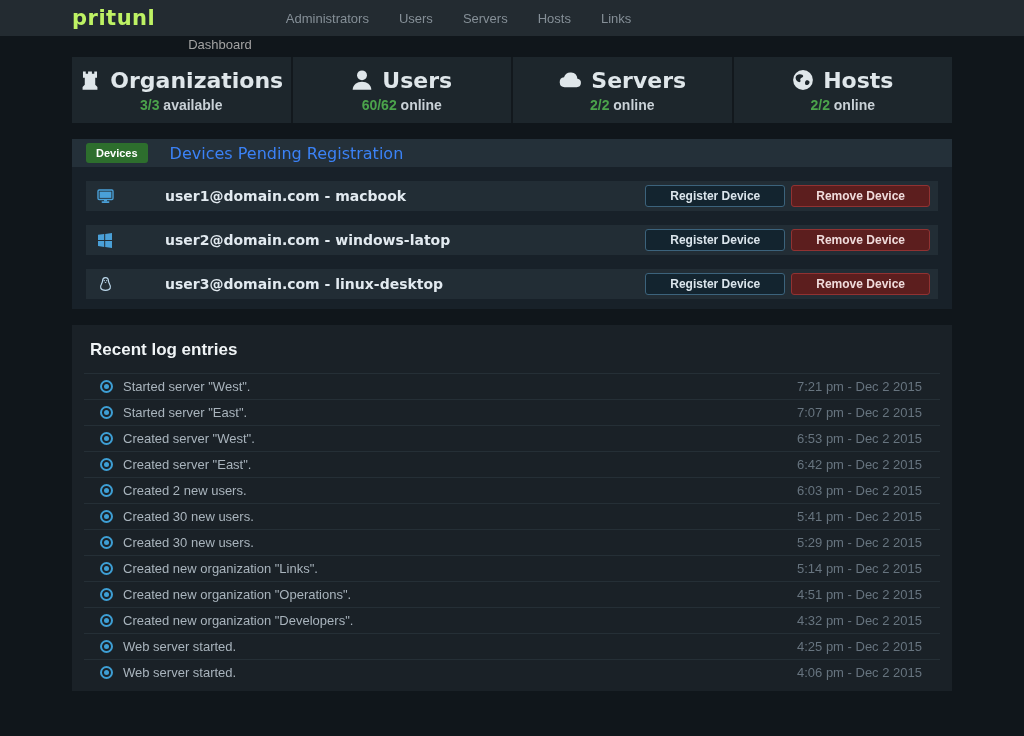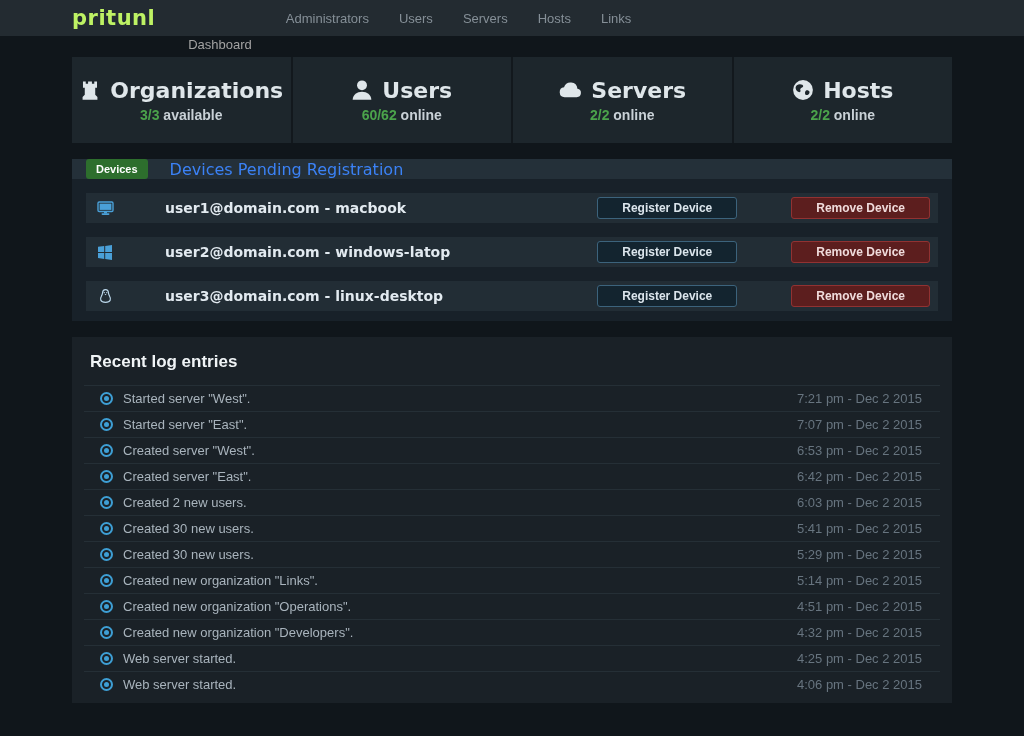--- a/index.html
+++ b/index.html
@@ -26,40 +26,40 @@
   .nav-right { display: flex; align-items: stretch; margin-left: auto; }
   .nav-item {
     display: flex; align-items: center;
     padding: 0 15px; color: #858f97; cursor: pointer;
   }
   .nav-item.active { background: #0b0d0e; color: #a3a3a3; padding: 0 19px; margin-top: 44px; }
   
   .container { width: 880px; margin: 0 auto; }
   
   .stats {
-    margin-top: 21px; height: 86px;
+    margin-top: 21px; height: 66px;
     background: #1d262c; display: flex;
   }
   .stat {
     flex: 1; display: flex; flex-direction: column;
     align-items: center; justify-content: center;
   }
   .stat + .stat { border-left: 2px solid #12181d; }
   .stat-title {
     display: flex; align-items: center; gap: 9px;
     font-family: "DejaVu Sans", sans-serif;
     font-weight: bold; font-size: 22px; color: #dfe6ea;
   }
   .stat-title svg { display: block; }
   .stat-sub { margin-top: 4px; font-size: 14px; color: #c9d1d7; font-weight: bold; }
   .stat-count { color: #4ba34b; }
   
   .devices-panel { margin-top: 16px; background: #182129; padding-bottom: 10px; }
   .devices-header {
-    height: 20px; background: #243039;
+    height: 28px; background: #243039;
     display: flex; align-items: center; padding: 0 14px;
   }
   .devices-badge {
     background: #2d6e2d; color: #ffffff;
     font-size: 11px; font-weight: bold;
     padding: 4px 10px; border-radius: 3px;
   }
   .devices-title {
     margin-left: 22px;
     font-family: "DejaVu Sans", sans-serif;
@@ -75,21 +75,21 @@
     font-family: "DejaVu Sans", sans-serif;
     font-weight: bold; font-size: 14px; color: #e2eaf0;
   }
   .device-actions { margin-left: auto; display: flex; gap: 6px; }
   .btn {
     font-family: "Liberation Sans", sans-serif;
     font-size: 12px; font-weight: bold; line-height: 20px;
     padding: 0 24px; border-radius: 3px; cursor: pointer;
   }
   .btn-register { background: #13242f; border: 1px solid #3c637c; color: #dbe5ec; }
-  .btn-remove { background: #5c1e1e; border: 1px solid #913232; color: #f0dcdc; margin-left: 48px; }
+  .btn-remove { background: #5c1e1e; border: 1px solid #913232; color: #f0dcdc; }
   
   .log-panel { margin-top: 16px; background: #1a2127; padding-bottom: 6px; }
   .log-title {
     font-family: Liberation Sans, sans-serif;
     font-weight: bold; font-size: 17px; color: #f0f4f6;
     padding: 15px 18px 13px 18px;
   }
   .log-list { }
   .log-row {
     height: 26px; margin: 0 12px;

